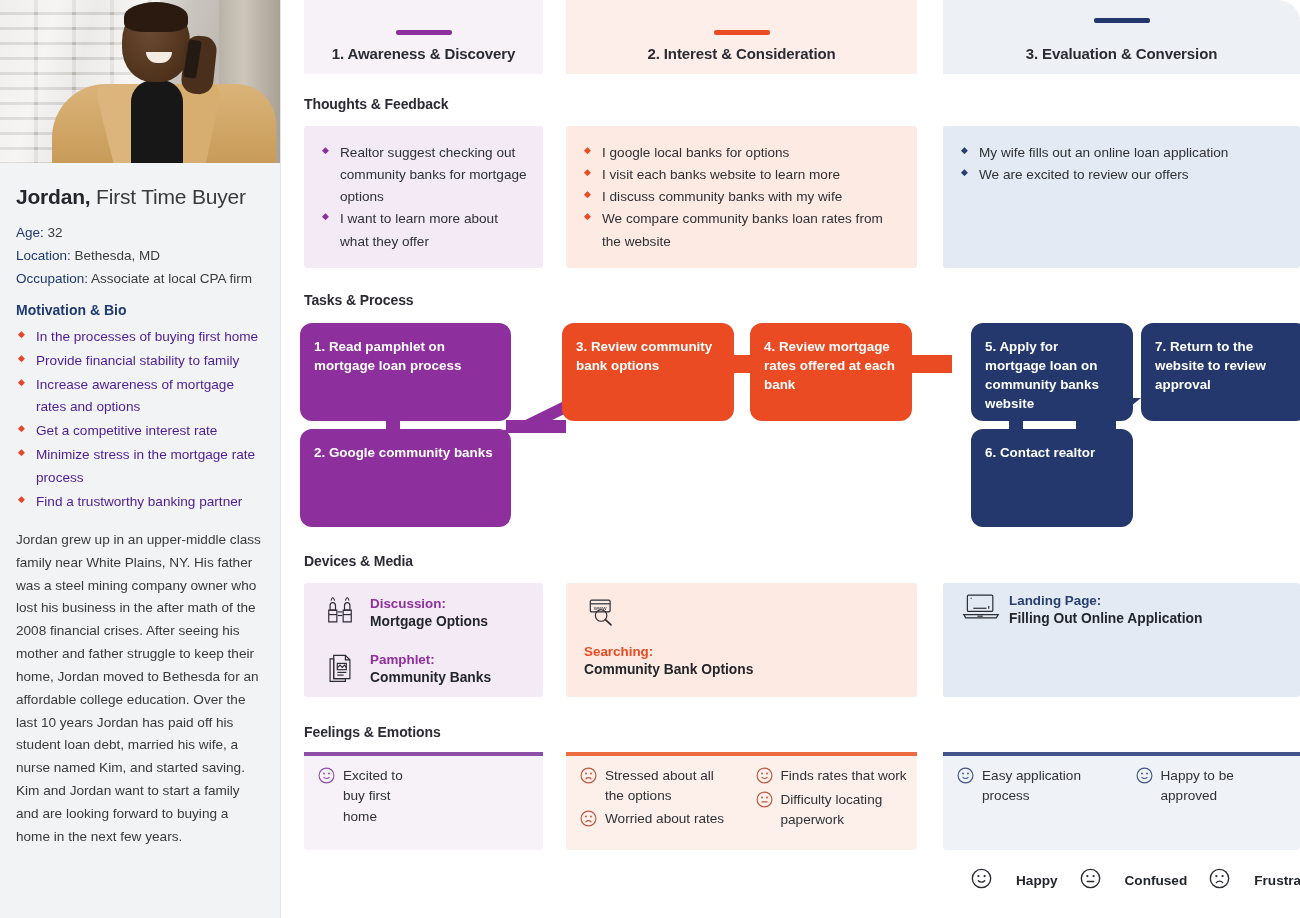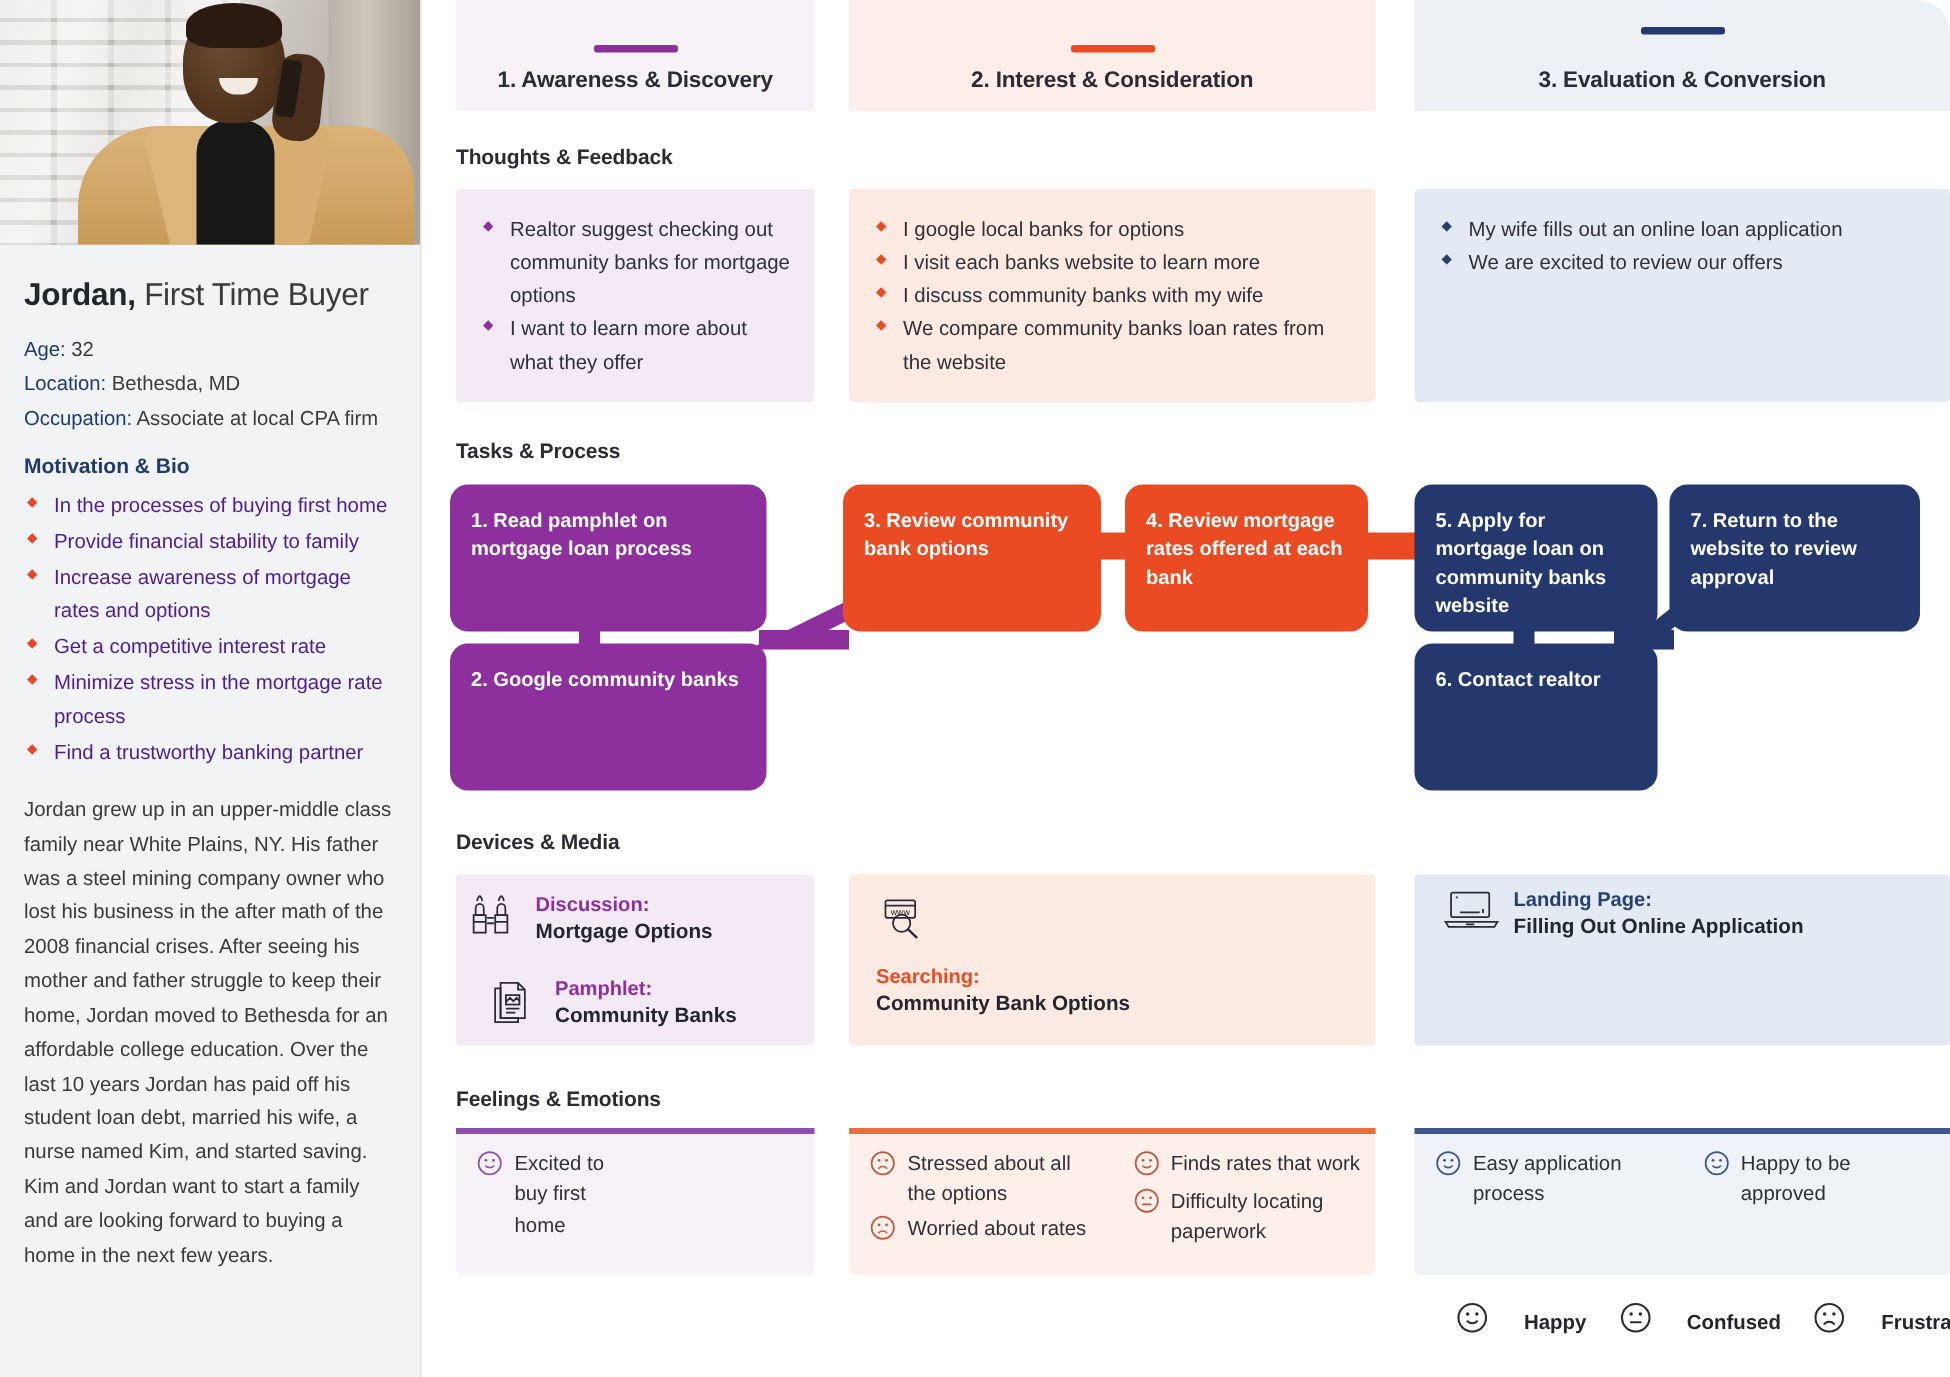--- a/index.html
+++ b/index.html
@@ -144,21 +144,21 @@
 
   
   #taskflow { position:absolute; left:0; top:0; width: 1019px; height: 918px; pointer-events:none; }
   .task {
     position:absolute; border-radius: 12px; color:#fff;
     font-size: 13.4px; font-weight: 700; line-height: 1.42;
     padding: 14px 14px 10px 14px;
   }
   .task.purple { background:#8e2f9e; }
   .task.orange { background:#ea4b22; }
-  .task.navy   { background:#24386e; }
+  .task.navy   { background:#24386e;margin-left:28px; }
   .conn { position:absolute; }
 
   
   .dev-row { position:absolute; display:flex; align-items:flex-start; gap: 12px; }
   .dev-icon { width: 36px; height: 36px; flex: 0 0 36px; }
   .dev-text { padding-top: 1px; }
   .dev-label { font-size: 13.4px; font-weight: 700; line-height: 1.32; }
   .dev-label.v1 { color:#8e2f9e; }
   .dev-label.v2 { color:#ea4b22; }
   .dev-label.v3 { color:#27406f; }
@@ -305,21 +305,21 @@
     <div class="task navy" style="left:832px; top:323px; width:167px; height:98px;">
       <span>7. Return to the website to review approval</span>
     </div>
   </div>
 
   <div class="section-title" style="left:23px; top:553px;">Devices &amp; Media</div>
   <div class="panel p1" style="left:23px; top:583px; width:239px; height:114px;"></div>
   <div class="panel p2" style="left:285px; top:583px; width:351px; height:114px;"></div>
   <div class="panel p3" style="left:662px; top:583px; width:357px; height:114px;"></div>
 
-  <div class="dev-row" id="dev1a" style="left:28px; top:593px; width:215px;">
+  <div class="dev-row" id="dev1a" style="left:41px; top:593px; width:215px;">
       <span class="dev-icon"><svg viewBox="0 0 40 40" width="36" height="36" fill="none" stroke="#2b2b33" stroke-width="1.3">
           <path d="M9 14c0-2 1.4-3.4 3-3.4S15 12 15 14v5H9z"></path>
           <path d="M10 8.5c.6-2 1.6-3.5 2-3.5s1.4 1.5 2 3.5"></path>
           <path d="M7.5 19h9v13h-9z"></path>
           <path d="M7.5 24h9"></path>
           <path d="M25 14c0-2 1.4-3.4 3-3.4S31 12 31 14v5h-6z"></path>
           <path d="M26 8.5c.6-2 1.6-3.5 2-3.5s1.4 1.5 2 3.5"></path>
           <path d="M23.5 19h9v13h-9z"></path>
           <path d="M23.5 24h9"></path>
           <path d="M17.5 21h5"></path>

